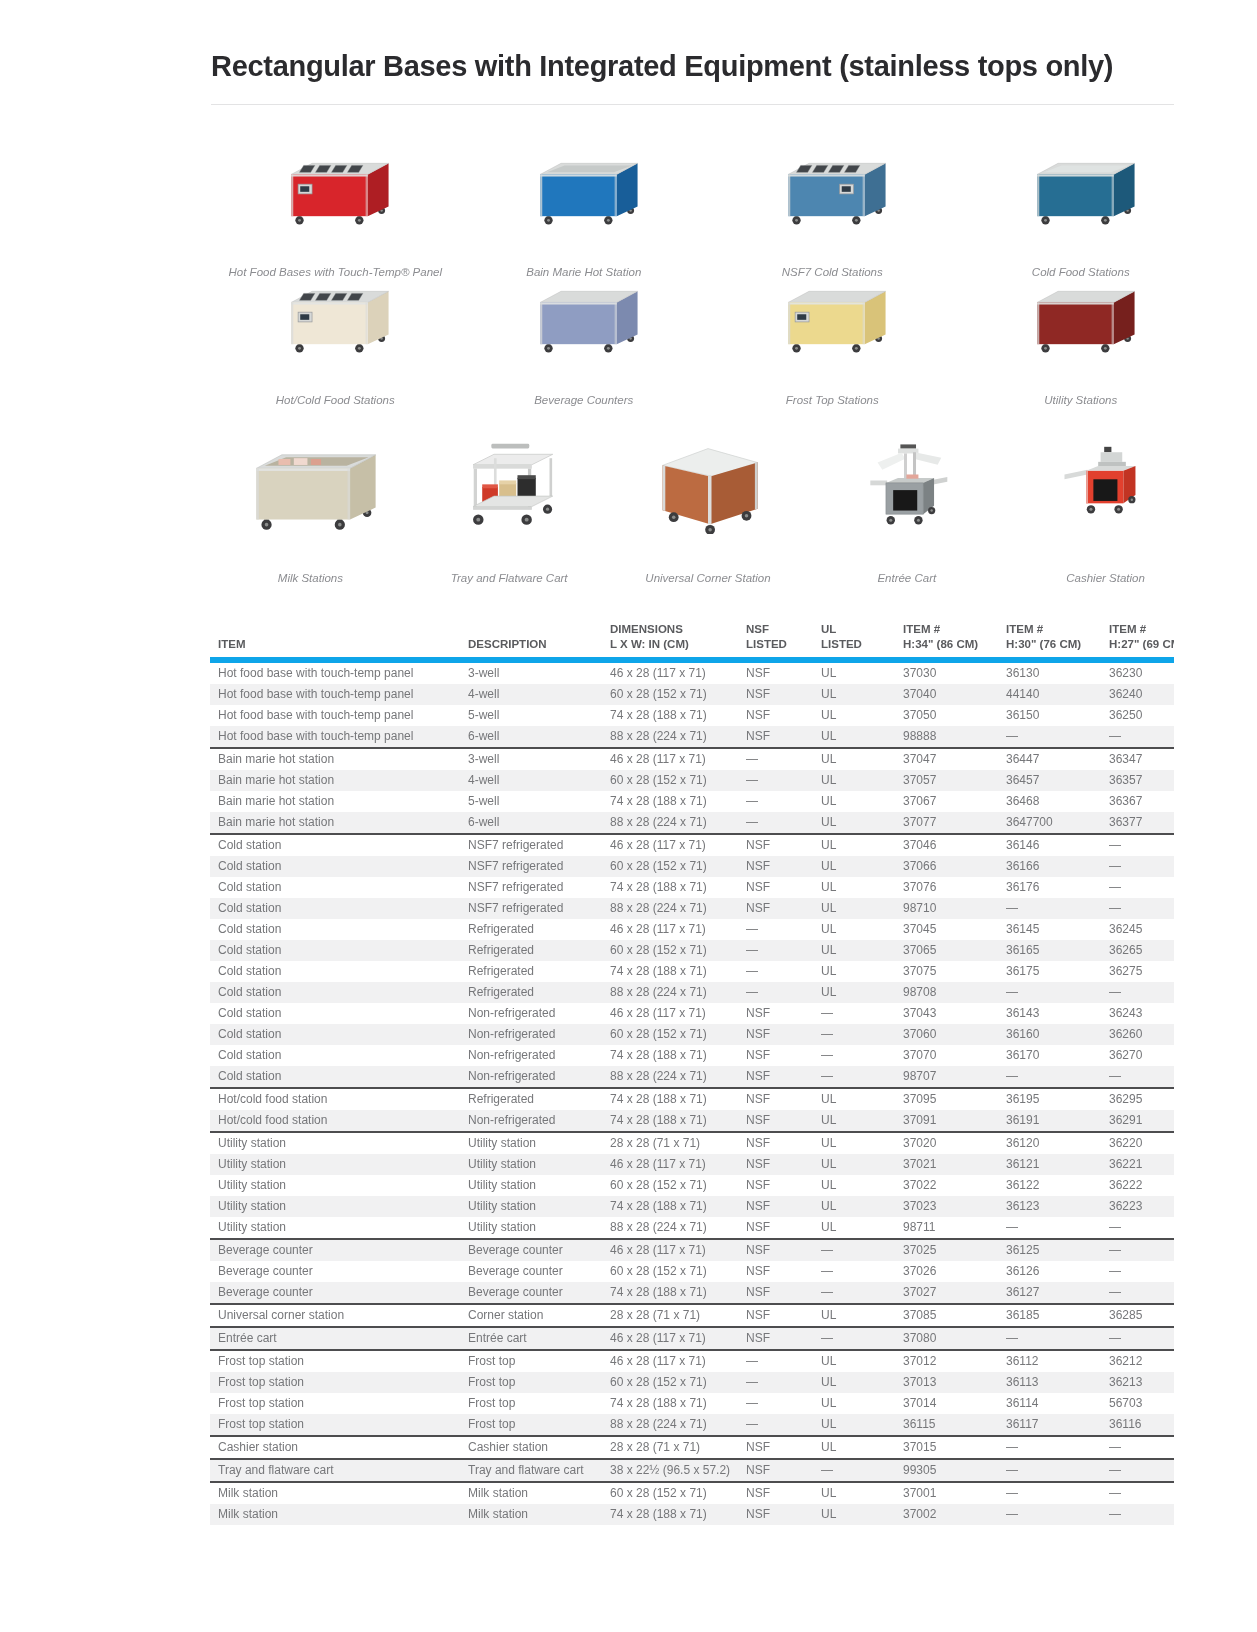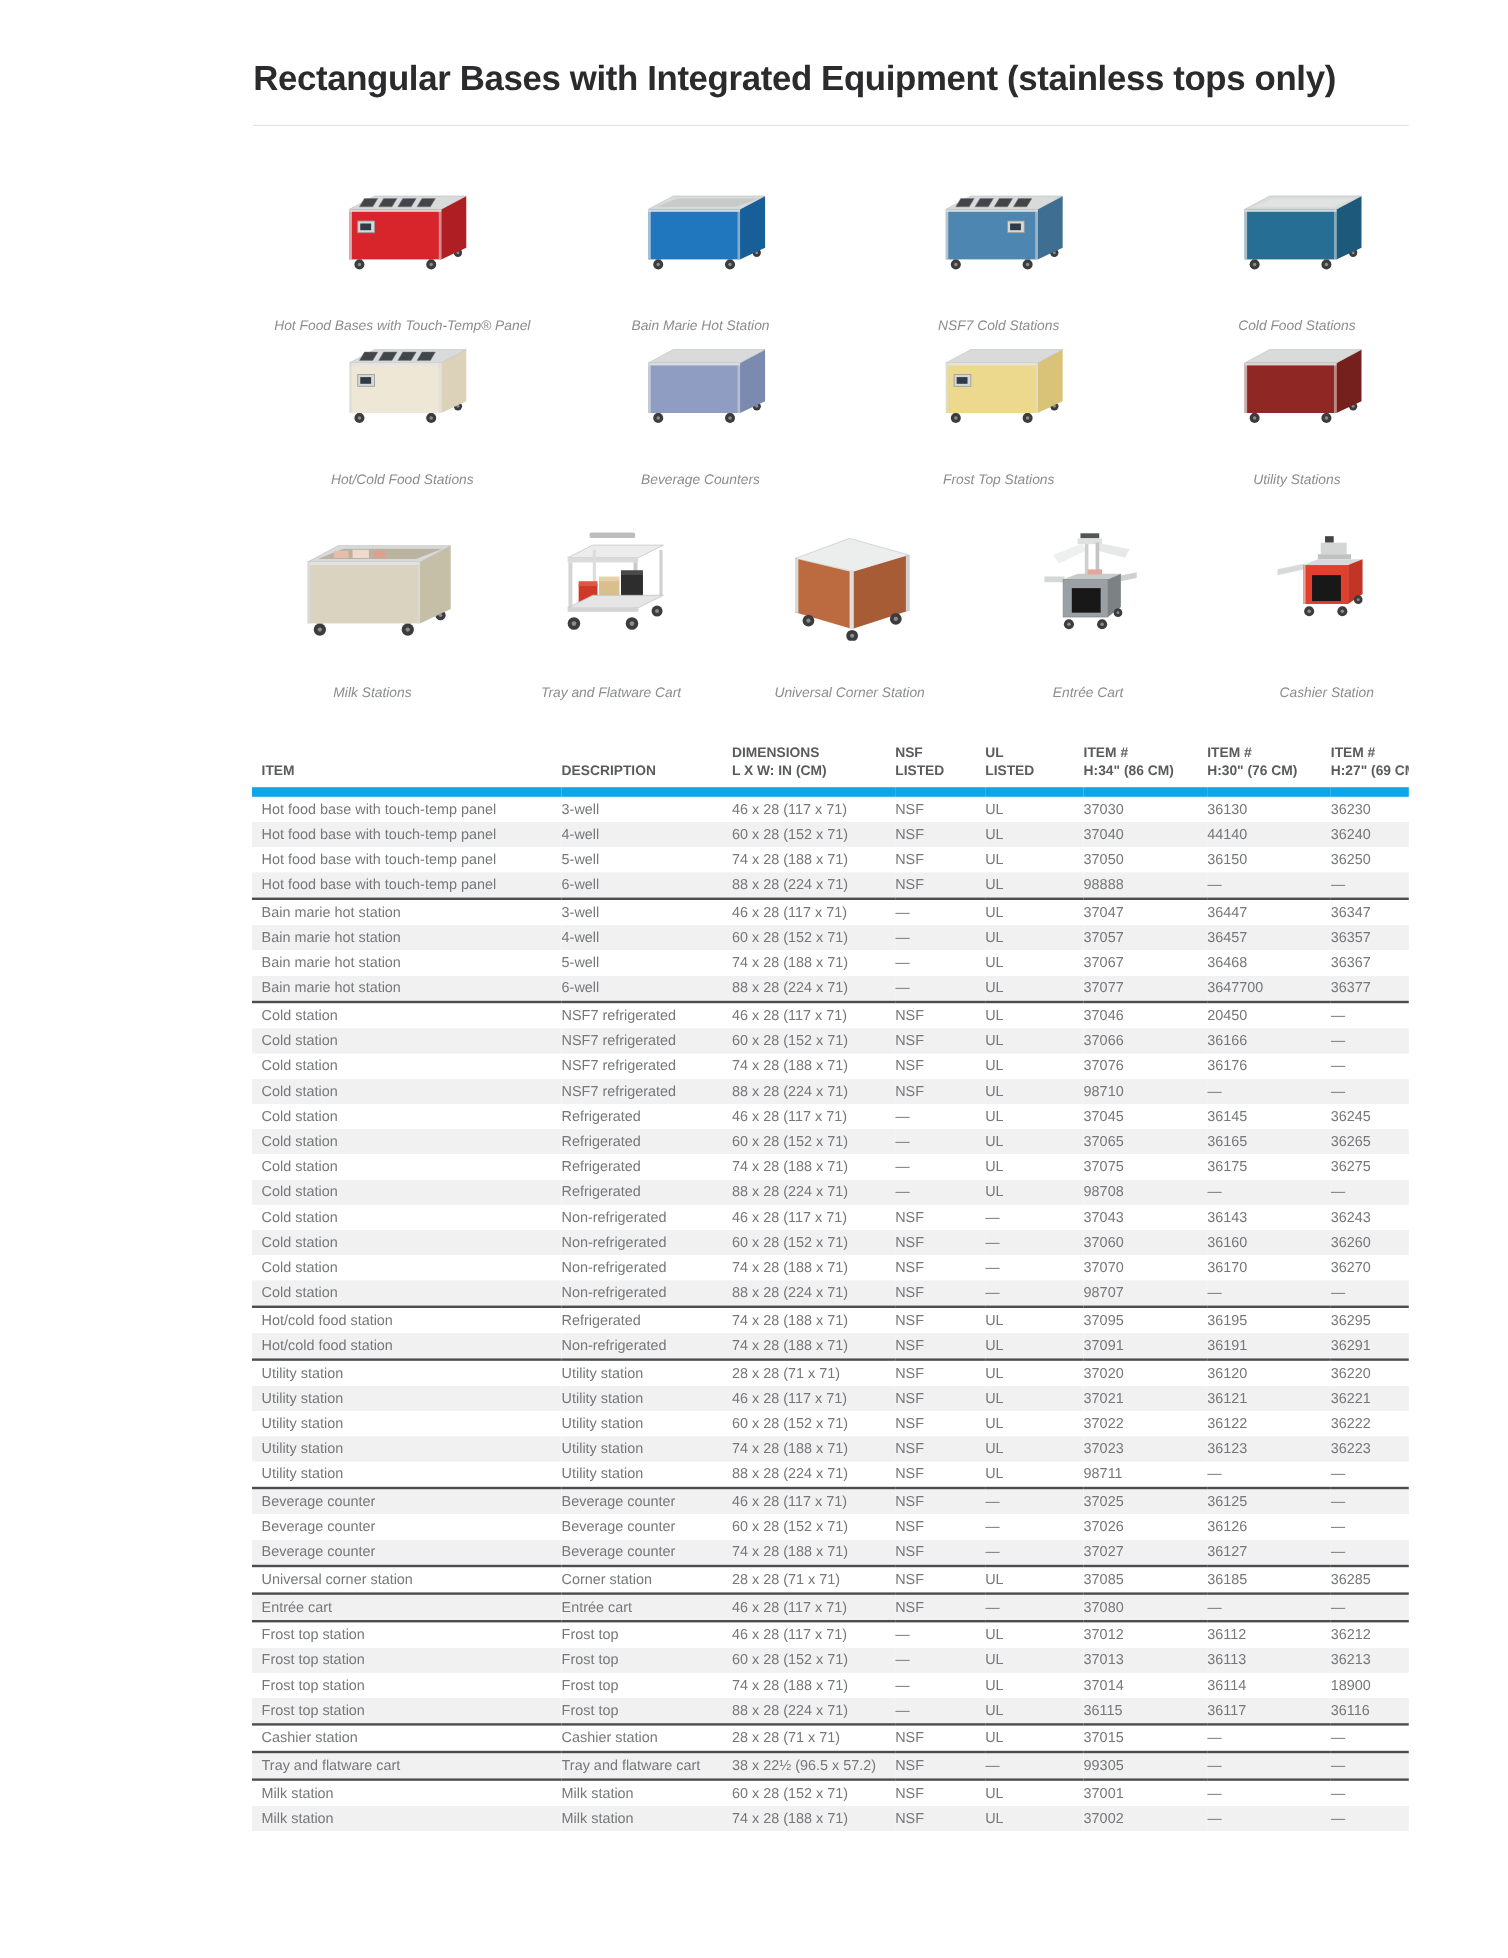--- a/index.html
+++ b/index.html
@@ -33,21 +33,21 @@
   }
   
   .spec-table {
     position:absolute; left:127px; top:614px; width:995px;
     border-collapse:collapse; table-layout:fixed;
     font-size:12px; color:#76777a;
   }
   .spec-table th {
     vertical-align:bottom; text-align:left; font-weight:bold;
     color:#5a5b5e; font-size:11.5px; line-height:15px;
-    padding:0 4px 5px 0; border-bottom:8px solid #0ea5e9; height:46px;
+    padding:0 4px 5px 0; border-bottom:6px solid #0ea5e9; height:46px;
   }
   .spec-table th .hline { display:block; }
   .spec-table td {
     height:21px; line-height:21px; padding:0 4px 0 0;
     overflow:hidden; white-space:nowrap;
   }
   .spec-table th:first-child, .spec-table td:first-child { padding-left:8px; }
   .spec-table tbody tr:nth-child(even) { background:#f1f1f2; }
   .spec-table tbody tr.group-end td { border-bottom:2px solid #4d4d4f; }
   
@@ -499,21 +499,21 @@
       <td>3647700</td>
       <td>36377</td>
     </tr>
         <tr>
       <td>Cold station</td>
       <td>NSF7 refrigerated</td>
       <td>46 x 28 (117 x 71)</td>
       <td>NSF</td>
       <td>UL</td>
       <td>37046</td>
-      <td>20450</td>
+      <td>36146</td>
       <td>—</td>
     </tr>
         <tr>
       <td>Cold station</td>
       <td>NSF7 refrigerated</td>
       <td>60 x 28 (152 x 71)</td>
       <td>NSF</td>
       <td>UL</td>
       <td>37066</td>
       <td>36166</td>
@@ -760,21 +760,21 @@
       <td>36213</td>
     </tr>
         <tr>
       <td>Frost top station</td>
       <td>Frost top</td>
       <td>74 x 28 (188 x 71)</td>
       <td>—</td>
       <td>UL</td>
       <td>37014</td>
       <td>36114</td>
-      <td>18900</td>
+      <td>56703</td>
     </tr>
         <tr class="group-end">
       <td>Frost top station</td>
       <td>Frost top</td>
       <td>88 x 28 (224 x 71)</td>
       <td>—</td>
       <td>UL</td>
       <td>36115</td>
       <td>36117</td>
       <td>36116</td>

